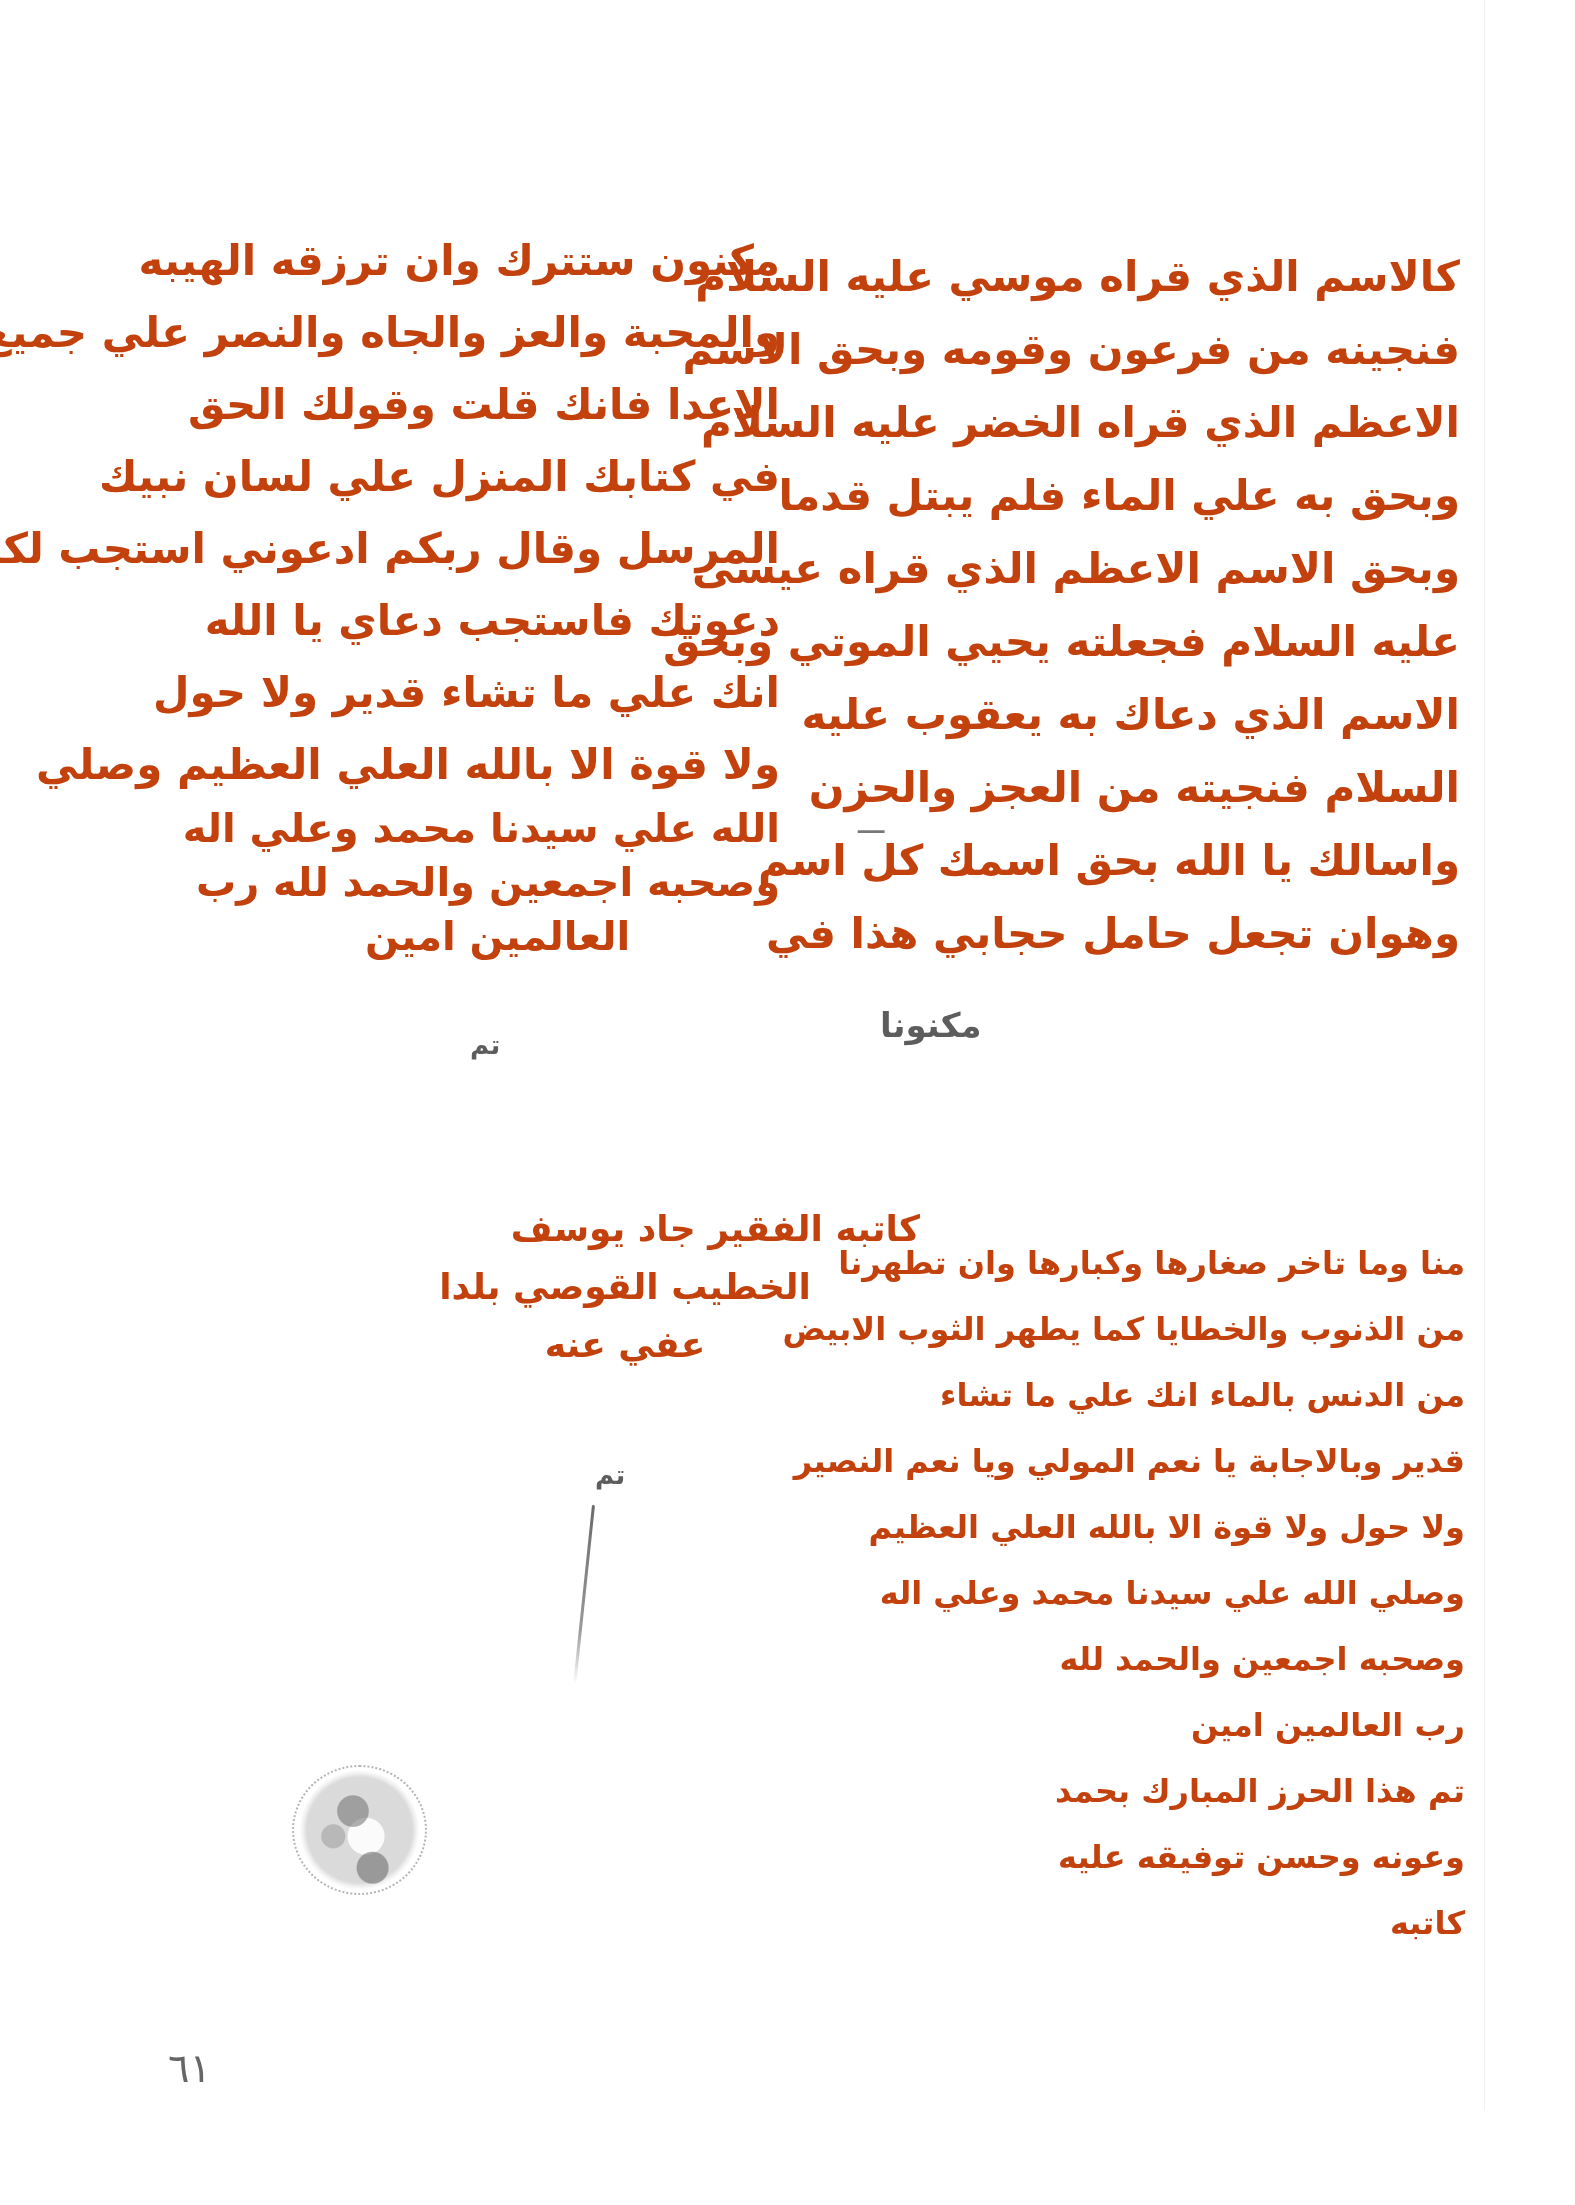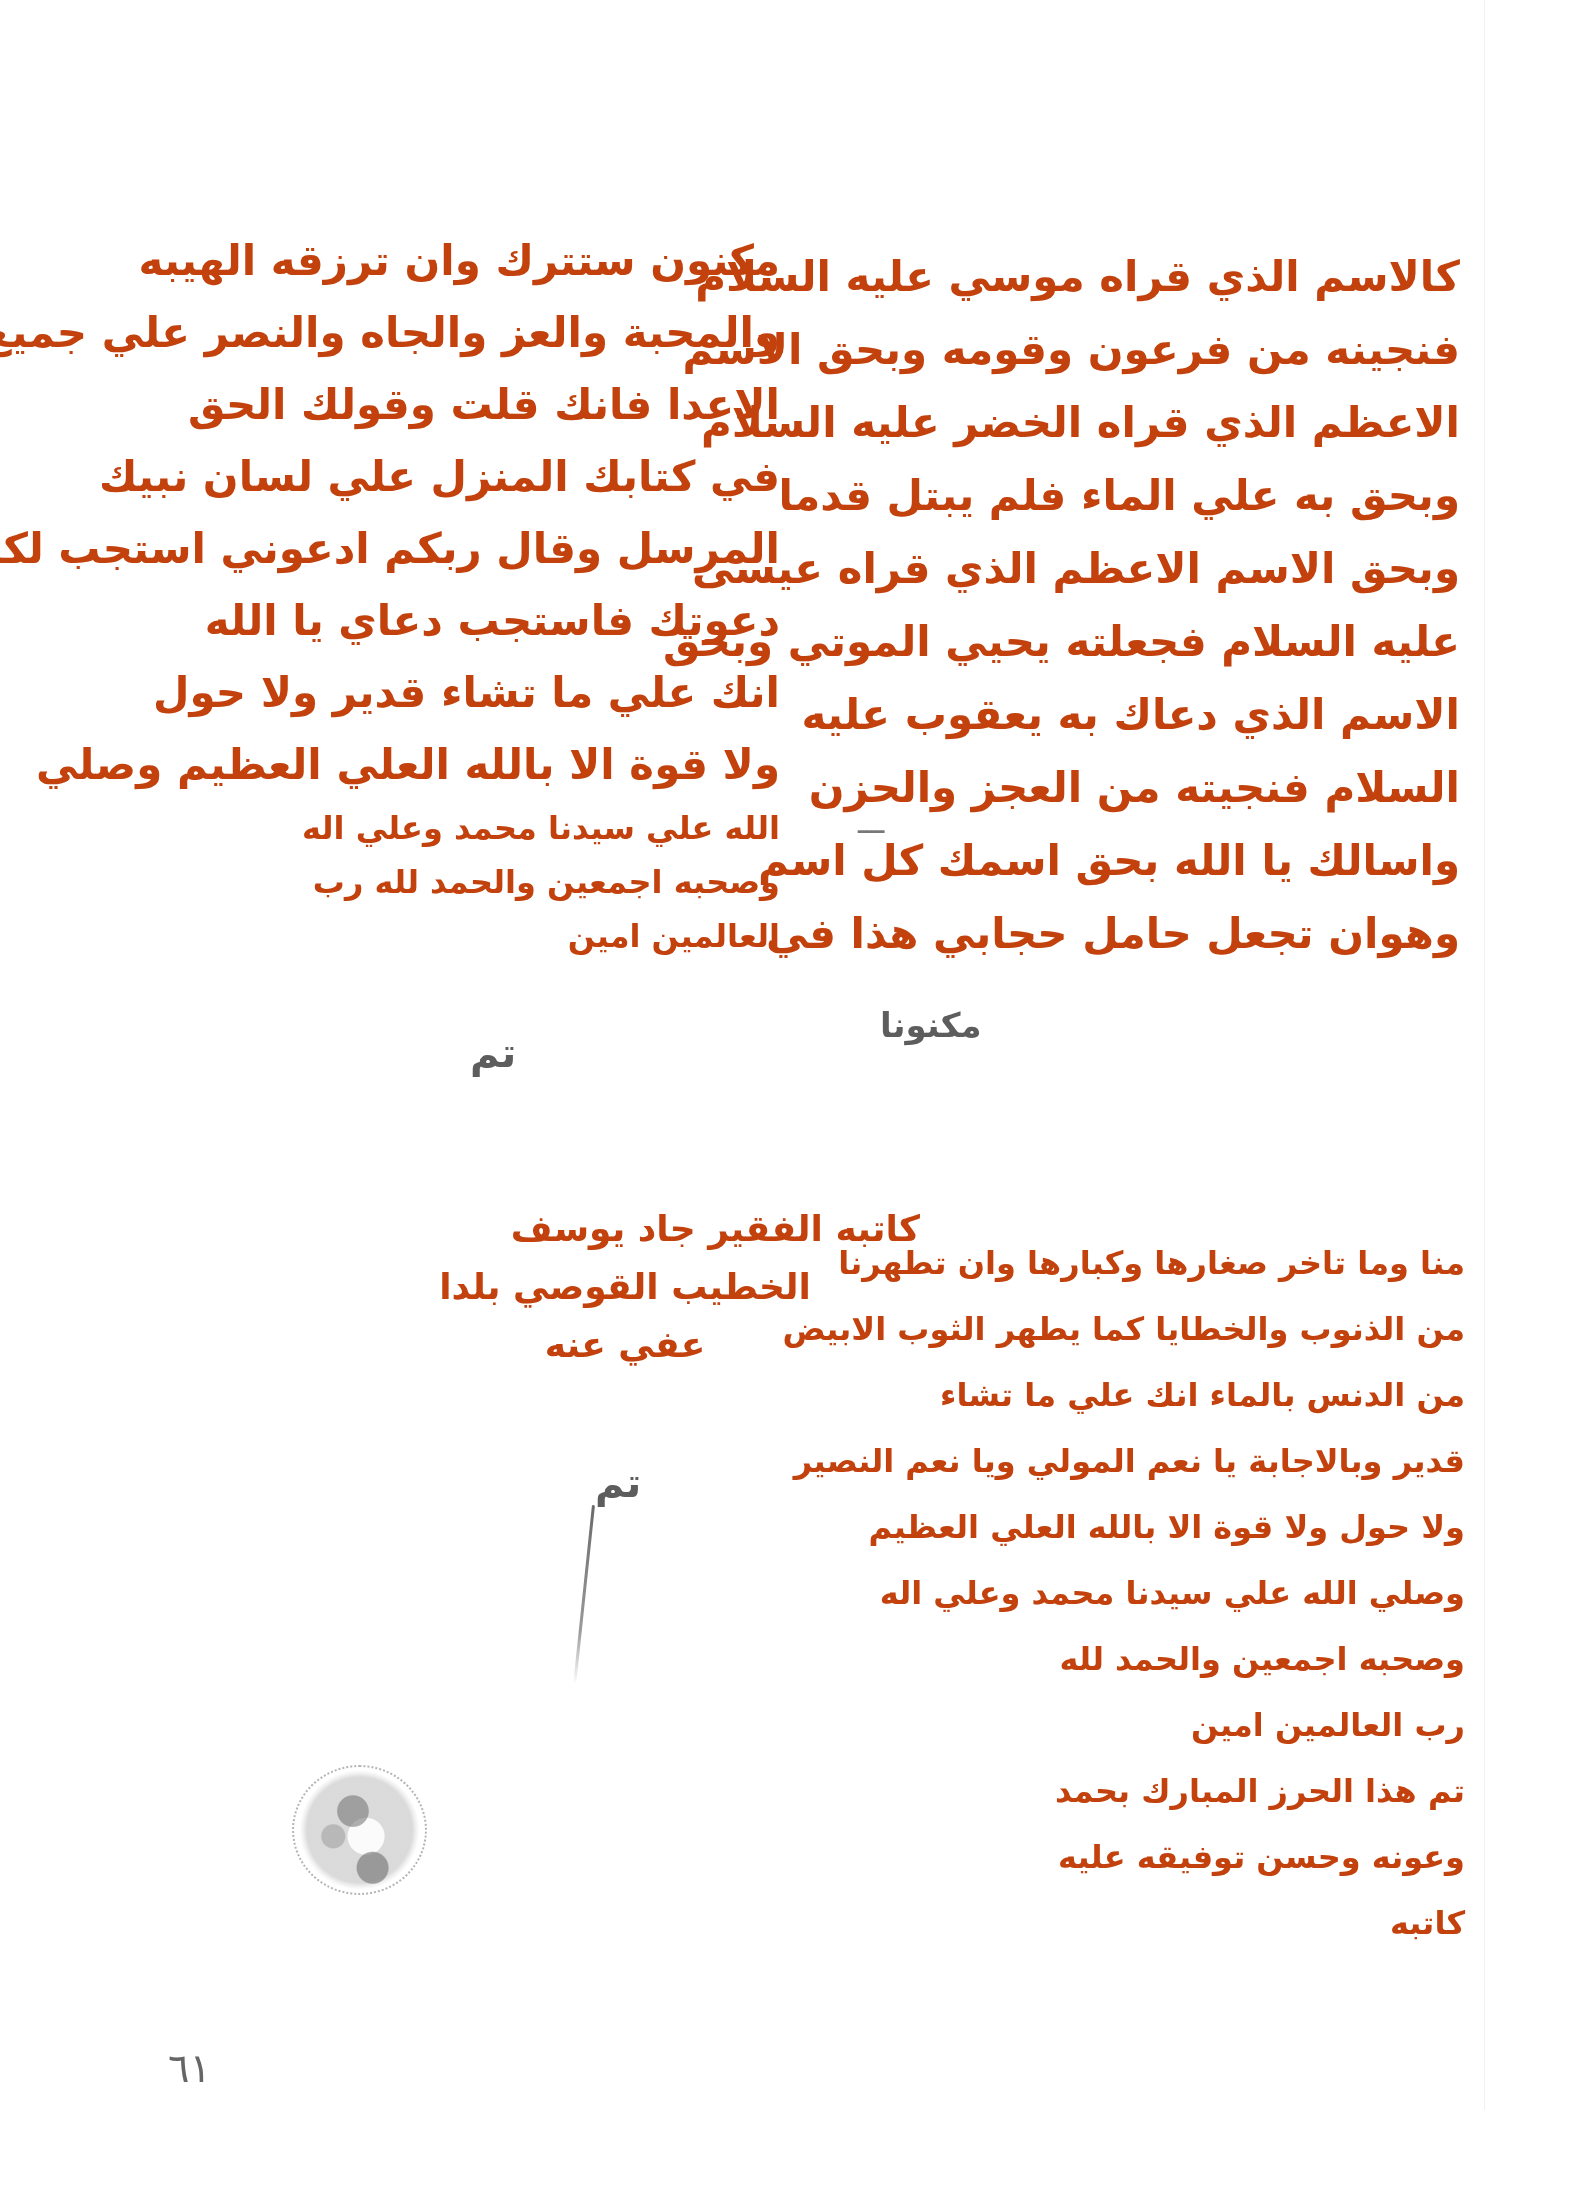--- a/index.html
+++ b/index.html
@@ -51,22 +51,22 @@
       width: 600px;
     }
     
     #block-tl {
       left: 215px;
       top: 225px;
       width: 565px;
       line-height: 72px;
     }
     #block-tl .centered {
-      text-align: right;
-      font-size: 32px;
+      text-align: center;
+      font-size: 40px;
       line-height: 54px;
     }
     #block-tl .centered:first-of-type { }
     
     #block-br {
       left: 895px;
       top: 1230px;
       width: 570px;
       font-size: 32px;
       line-height: 66px;
@@ -76,21 +76,21 @@
       left: 330px;
       top: 1200px;
       width: 590px;
       font-size: 36px;
       line-height: 58px;
     }
     #block-bl .line { text-align: center; }
     #block-bl .line.first { text-align: right; }
     .closing-mark {
       position: absolute;
-      font-size: 40px;
+      font-size: 26px;
       color: #5d5d5d;
       font-weight: bold;
       direction: rtl;
     }
     #tl-end { left: 470px; top: 1030px; }
     #tr-margin-word { left: 880px; top: 1005px; font-size: 34px; }
     #bl-end { left: 595px; top: 1460px; }
     .bl-stroke {
       position: absolute;
       left: 592px;

